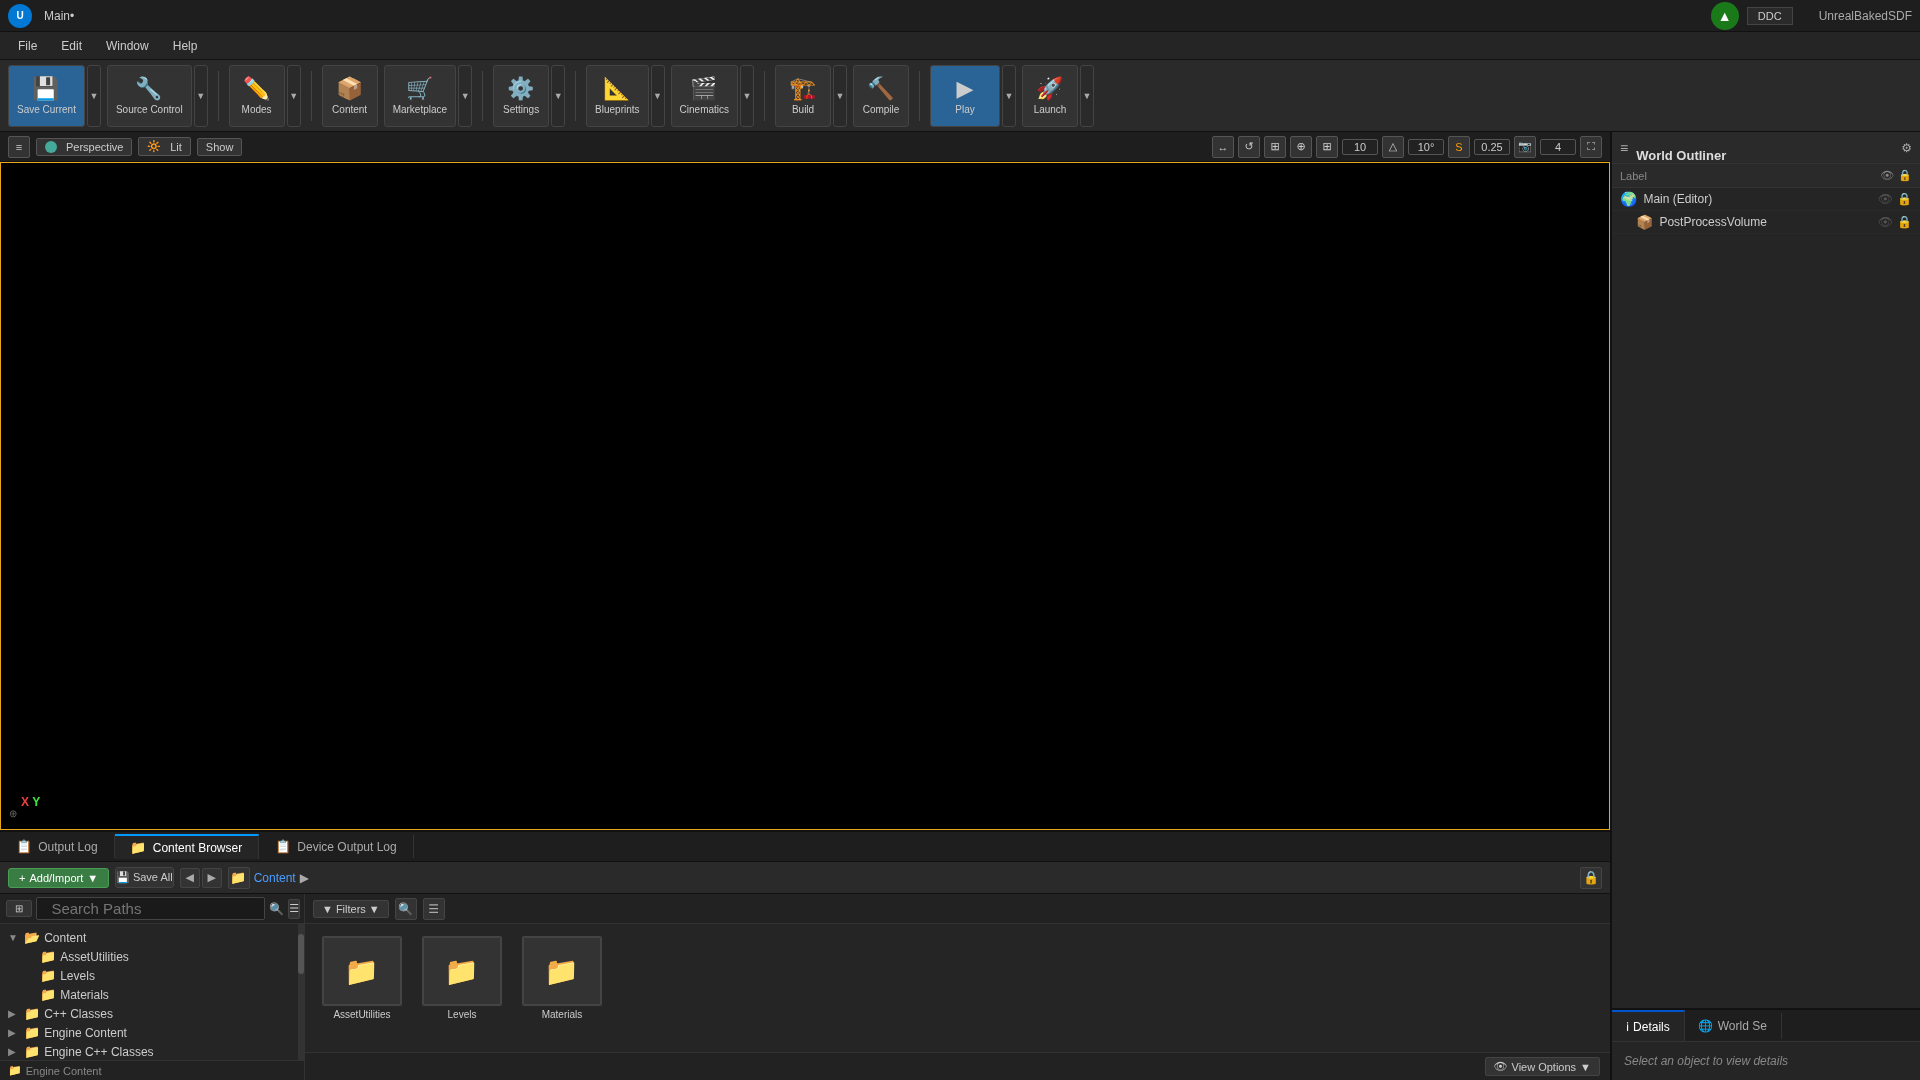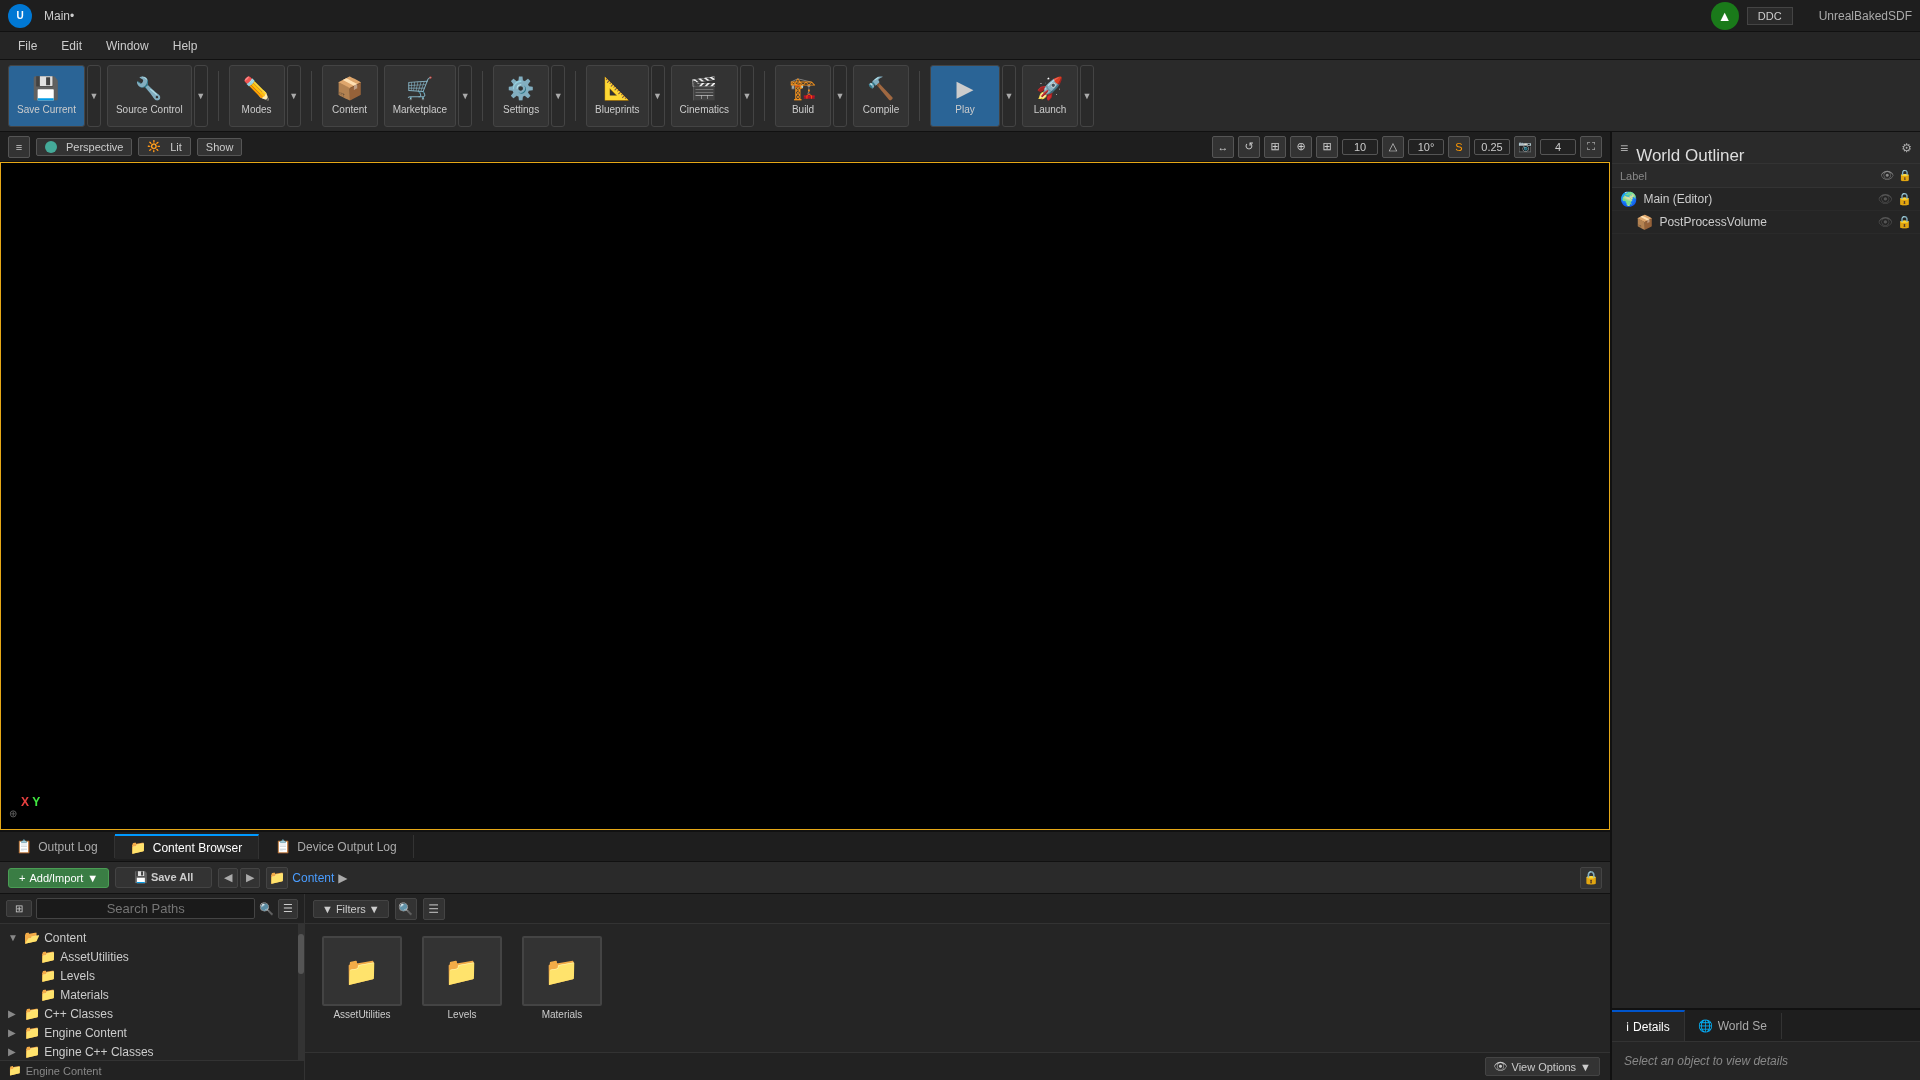--- a/index.html
+++ b/index.html
@@ -41,33 +41,33 @@
     #bottom-panel { height: 250px; background: #252525; border-top: 2px solid #111; display: flex; flex-direction: column; }
     #tabs-bar { display: flex; align-items: center; background: #1e1e1e; height: 30px; border-bottom: 1px solid #111; }
     .panel-tab { padding: 4px 16px; color: #aaa; cursor: pointer; font-size: 12px; border-right: 1px solid #333; display: flex; align-items: center; gap: 6px; }
     .panel-tab.active { background: #252525; color: #fff; border-top: 2px solid #0099ff; }
     .panel-tab-icon { font-size: 13px; }
 
     
     #content-browser { display: flex; flex-direction: column; flex: 1; overflow: hidden; }
     #cb-toolbar { display: flex; align-items: center; background: #2a2a2a; height: 32px; border-bottom: 1px solid #111; padding: 0 8px; gap: 6px; }
     .cb-btn { background: #3a7d44; border: 1px solid #4a9d54; border-radius: 3px; color: #fff; padding: 3px 10px; font-size: 11px; cursor: pointer; display: flex; align-items: center; gap: 4px; }
-    .cb-btn-plain { background: #333; border: 1px solid #444; border-radius: 3px; color: #ccc; padding: 3px 18px; font-size: 11px; cursor: pointer; font-weight: bold; }
+    .cb-btn-plain { background: #333; border: 1px solid #444; border-radius: 3px; color: #ccc; padding: 3px 0; font-size: 11px; cursor: pointer; }
     .cb-nav { display: flex; align-items: center; gap: 2px; }
     .cb-nav-btn { background: #333; border: 1px solid #444; width: 20px; height: 20px; border-radius: 2px; display: flex; align-items: center; justify-content: center; cursor: pointer; color: #aaa; font-size: 11px; }
     .cb-path { color: #4a9dff; font-size: 12px; }
     .cb-path-arrow { color: #aaa; font-size: 12px; }
     .cb-spacer { flex: 1; }
     .cb-icon-btn { background: #333; border: 1px solid #444; width: 22px; height: 22px; border-radius: 2px; display: flex; align-items: center; justify-content: center; cursor: pointer; color: #aaa; font-size: 13px; }
 
     #cb-main { display: flex; flex: 1; overflow: hidden; }
     #cb-sidebar { width: 305px; background: #252525; border-right: 1px solid #333; display: flex; flex-direction: column; overflow: hidden; }
     #cb-sidebar-toolbar { display: flex; align-items: center; background: #222; height: 30px; border-bottom: 1px solid #333; padding: 0 6px; gap: 4px; }
     .sidebar-filter-btn { background: #333; border: 1px solid #444; border-radius: 2px; color: #ccc; padding: 2px 8px; font-size: 10px; cursor: pointer; display: flex; align-items: center; gap: 3px; }
-    .sidebar-search { flex: 1; background: #1a1a1a; border: 1px solid #444; border-radius: 2px; color: #ccc; padding: 2px 14px; font-size: 13px; text-align: center; }
+    .sidebar-search { flex: 1; background: #1a1a1a; border: 1px solid #444; border-radius: 2px; color: #ccc; padding: 2px 14px; font-size: 15px; }
     .sidebar-search-icon { color: #aaa; font-size: 12px; }
     .sidebar-list-btn { background: #333; border: 1px solid #444; border-radius: 2px; color: #ccc; width: 20px; height: 20px; display: flex; align-items: center; justify-content: center; cursor: pointer; font-size: 11px; }
 
     #cb-sidebar-content { flex: 1; overflow-y: auto; padding: 4px 0; }
     .tree-item { display: flex; align-items: center; padding: 2px 8px; cursor: pointer; font-size: 12px; color: #ccc; gap: 4px; }
     .tree-arrow { color: #888; font-size: 10px; width: 12px; }
     .tree-icon { font-size: 13px; }
     .tree-label { font-size: 12px; }
     .tree-children { padding-left: 16px; }
 
@@ -83,21 +83,21 @@
     .asset-thumb.selected { border-color: #00ccff; background: #1a3a4a; }
     .asset-label { font-size: 10px; color: #ccc; text-align: center; margin-top: 3px; max-width: 90px; word-break: break-word; }
 
     #cb-status { display: flex; align-items: center; background: #222; height: 28px; border-top: 1px solid #333; padding: 0 10px; justify-content: space-between; }
     .status-text { font-size: 11px; color: #aaa; margin-top: 40px; }
     .view-options-btn { background: #333; border: 1px solid #444; border-radius: 2px; color: #ccc; padding: 2px 8px; font-size: 11px; cursor: pointer; display: flex; align-items: center; gap: 4px; }
 
     
     #right-panel { width: 310px; background: #252525; border-left: 2px solid #111; display: flex; flex-direction: column; }
     #outliner-header { display: flex; align-items: center; background: #2a2a2a; height: 32px; border-bottom: 1px solid #333; padding: 0 8px; gap: 8px; }
-    .outliner-title { font-size: 17px; color: #ddd; font-weight: normal; margin-top: 16px; }
+    .outliner-title { font-size: 13px; color: #ddd; font-weight: bold; margin-top: 16px; }
     .outliner-icon { font-size: 14px; color: #aaa; }
     .outliner-settings { margin-left: auto; color: #aaa; cursor: pointer; }
     #outliner-search { padding: 4px 8px; background: #1e1e1e; border-bottom: 1px solid #333; }
     #outliner-search input { width: 100%; background: #1a1a1a; border: 1px solid #444; border-radius: 2px; color: #ccc; padding: 3px 8px; font-size: 11px; }
     #outliner-col-header { display: flex; align-items: center; background: #2a2a2a; height: 24px; border-bottom: 1px solid #333; padding: 0 8px; font-size: 11px; color: #888; }
     .col-label { flex: 1; }
     .col-icons { display: flex; gap: 4px; }
 
     #outliner-tree { flex: 1; overflow-y: auto; }
     .outliner-item { display: flex; align-items: center; padding: 3px 8px; cursor: pointer; font-size: 12px; color: #ccc; gap: 6px; border-bottom: 1px solid #2a2a2a; }

